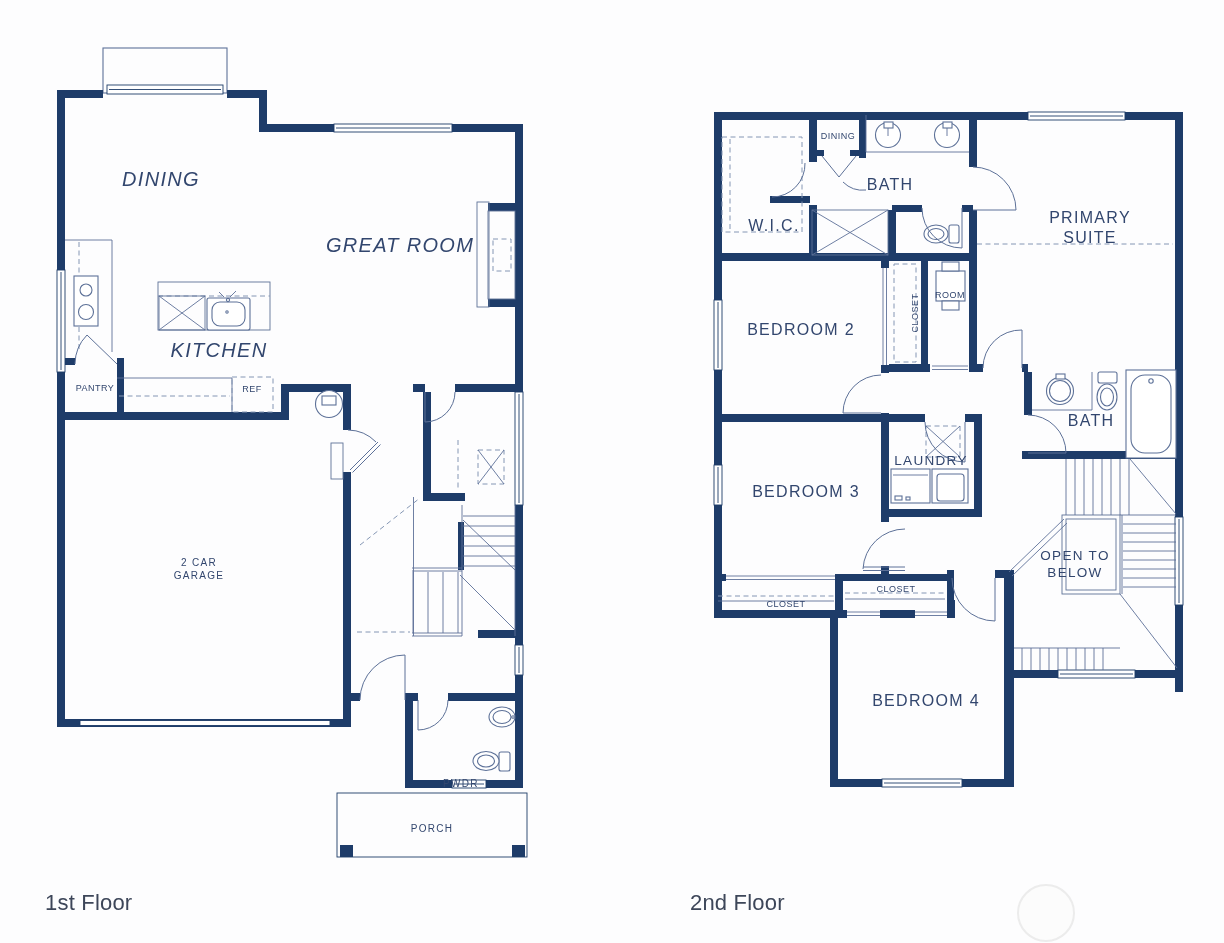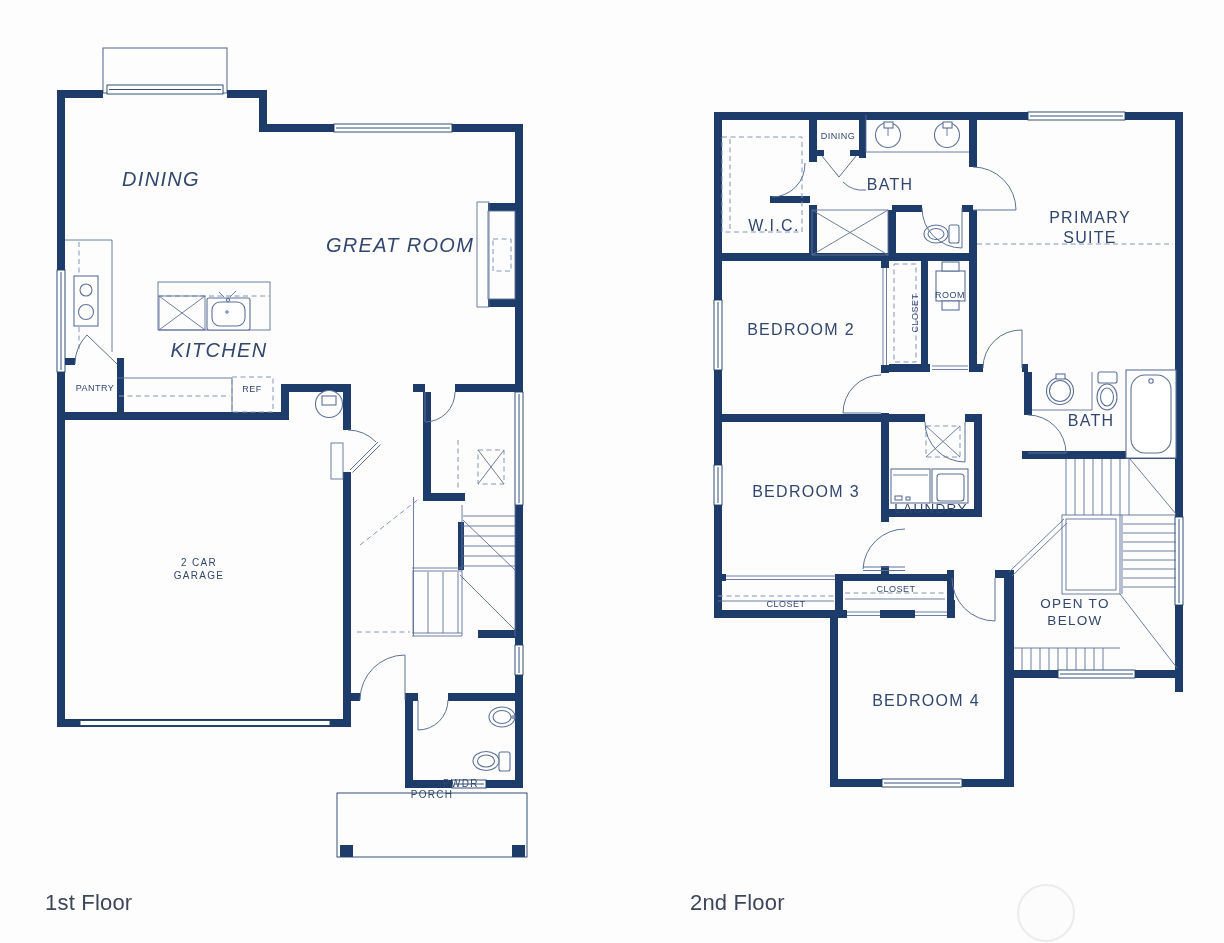--- a/index.html
+++ b/index.html
@@ -13,21 +13,21 @@
   .dash{fill:none;stroke:var(--soft);stroke-width:1;stroke-dasharray:5 3.5;}
   .arc{fill:none;stroke:var(--line);stroke-width:1;}
   .fix{fill:#fff;stroke:var(--line);stroke-width:1.1;}
   .win{fill:#fff;stroke:var(--wall);stroke-width:0.9;}
   .winline{stroke:var(--wall);stroke-width:0.9;}
   .lbl{position:absolute;transform:translate(-50%,-50%);color:var(--label);
        letter-spacing:1.3px;font-size:16px;white-space:pre-line;text-align:center;
        line-height:1.27;}
   .lg{font-size:20px;font-style:italic;}
   .md{font-size:10px;}
-  .md2{font-size:13.5px;margin-top:48px;}
+  .md2{font-size:13.5px;}
   .sm{font-size:9px;letter-spacing:0.5px;}
   .vert{transform:translate(-50%,-50%) rotate(-90deg);}
   .title{position:absolute;transform:translate(0,-50%);color:var(--title);
          font-size:22px;letter-spacing:0.2px;}
   #watermark{position:absolute;left:1017px;top:884px;width:54px;height:54px;
        border-radius:50%;border:2px solid var(--wm,#ececec);background:#fcfcfc;}
 </style>
 </head>
 <body>
 
@@ -468,21 +468,21 @@
 </svg>
 
   <div class="lbl lg" style="left:161px;top:180px">DINING</div>
   <div class="lbl lg" style="left:400px;top:246px">GREAT ROOM</div>
   <div class="lbl lg" style="left:219px;top:351px">KITCHEN</div>
   <div class="lbl sm" style="left:95px;top:389px">PANTRY</div>
   <div class="lbl sm" style="left:252px;top:390px">REF</div>
   <div class="lbl md" style="left:199px;top:570px">2 CAR
 GARAGE</div>
   <div class="lbl md" style="left:461px;top:784px">PWDR</div>
-  <div class="lbl md" style="left:432px;top:795px">PORCH</div>
+  <div class="lbl md" style="left:432px;top:829px">PORCH</div>
 
   <div class="lbl sm" style="left:838px;top:137px">DINING</div>
   <div class="lbl" style="left:890px;top:185px">BATH</div>
   <div class="lbl" style="left:774px;top:226px">W.I.C.</div>
   <div class="lbl" style="left:1090px;top:228px">PRIMARY SUITE</div>
   <div class="lbl" style="left:801px;top:330px">BEDROOM 2</div>
   <div class="lbl sm vert" style="left:916px;top:313px">CLOSET</div>
   <div class="lbl sm" style="left:950px;top:296px">ROOM</div>
   <div class="lbl" style="left:806px;top:492px">BEDROOM 3</div>
   <div class="lbl md2" style="left:931px;top:461px">LAUNDRY</div>

